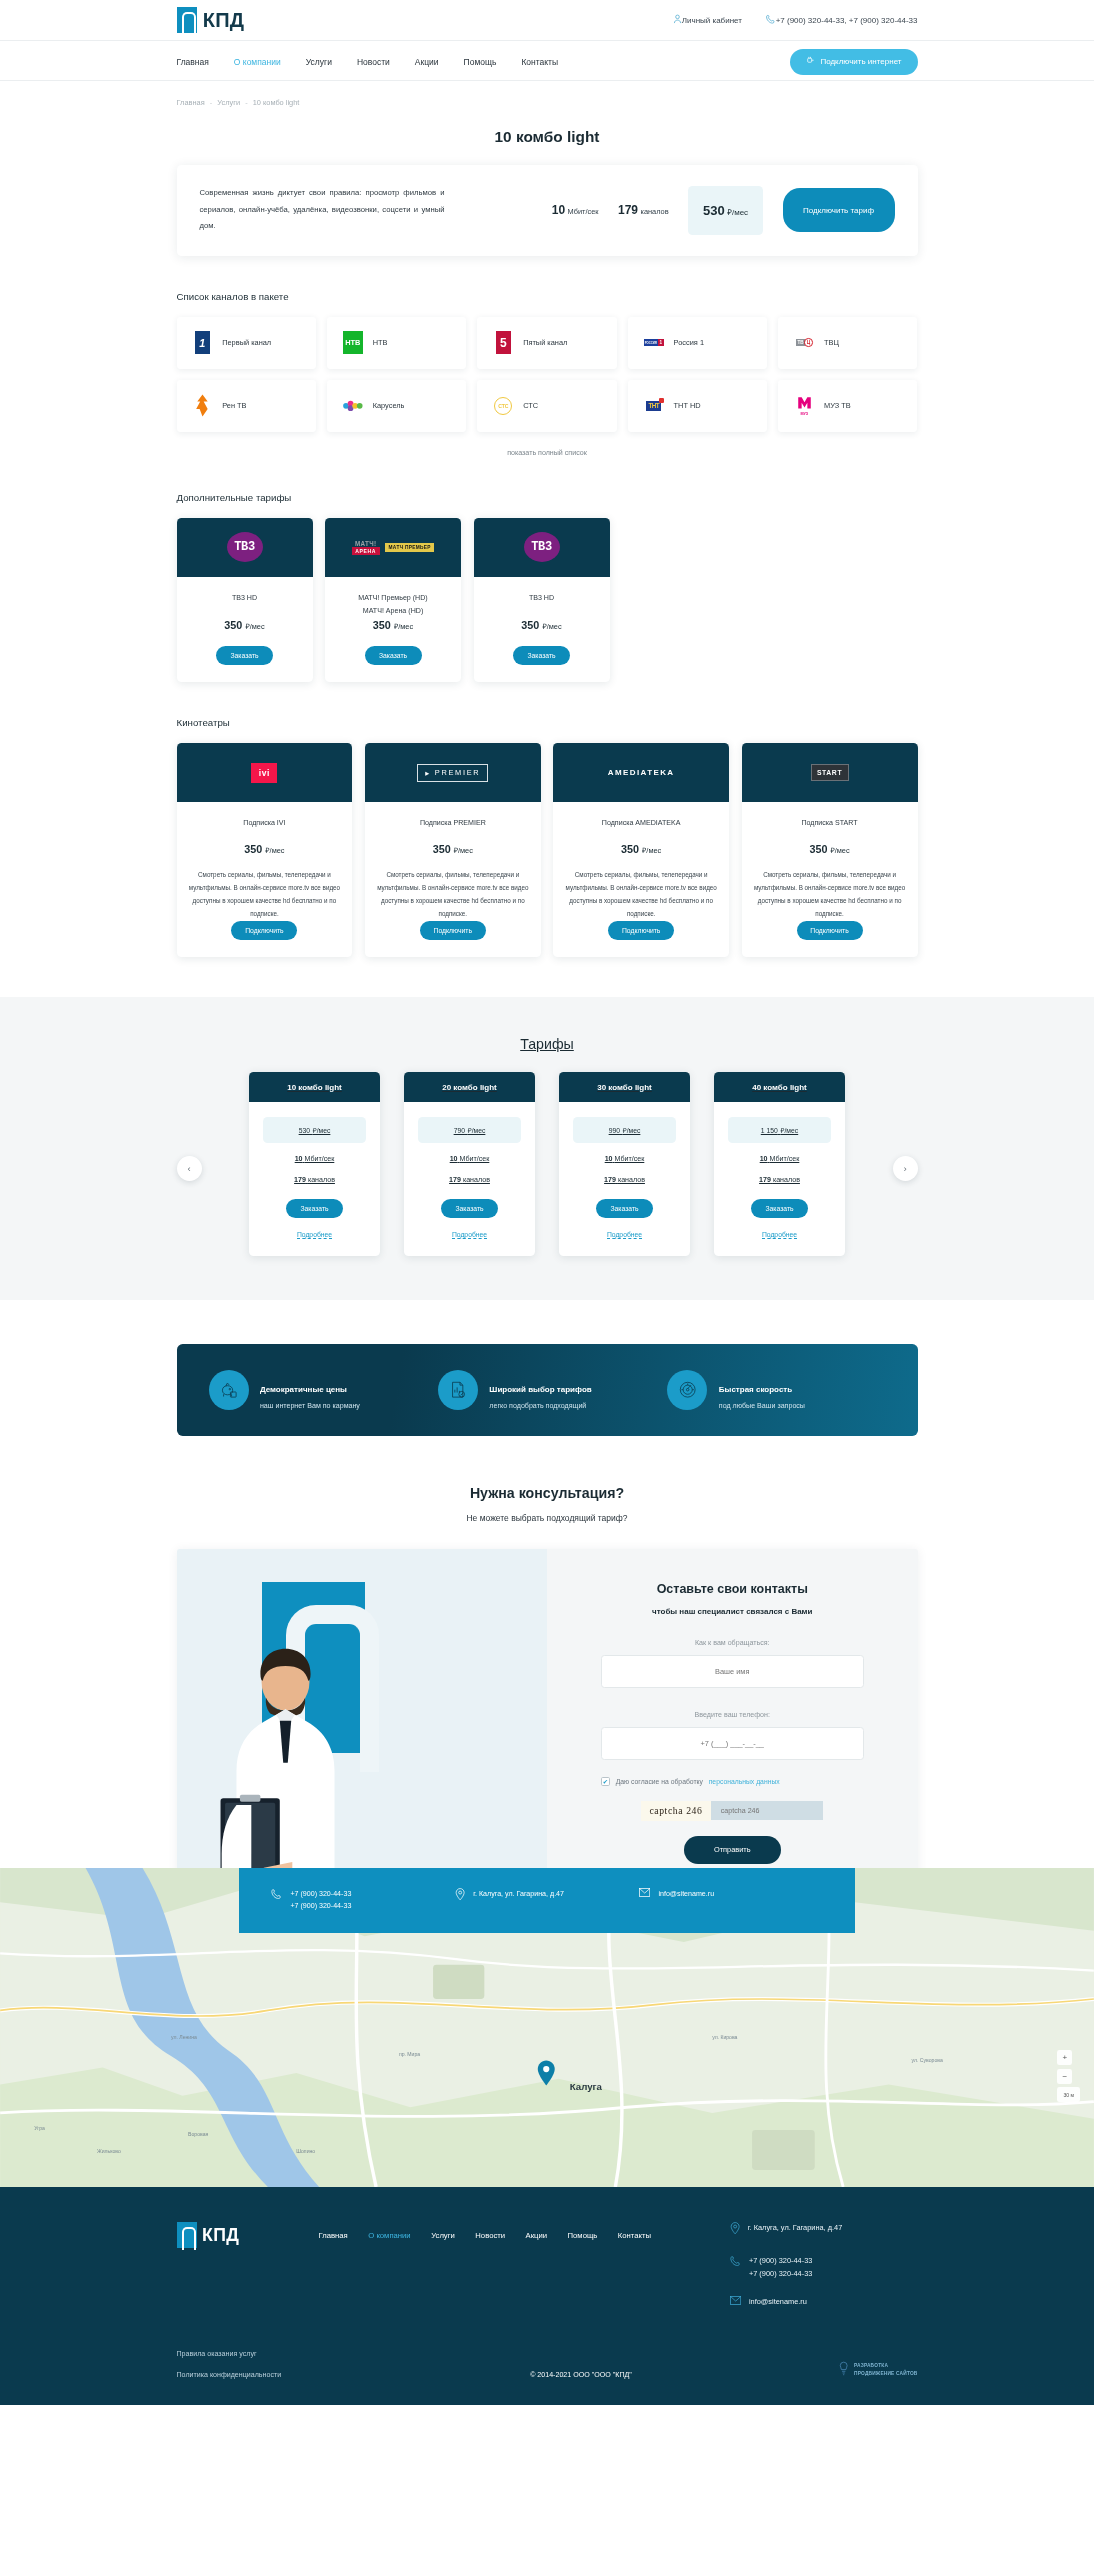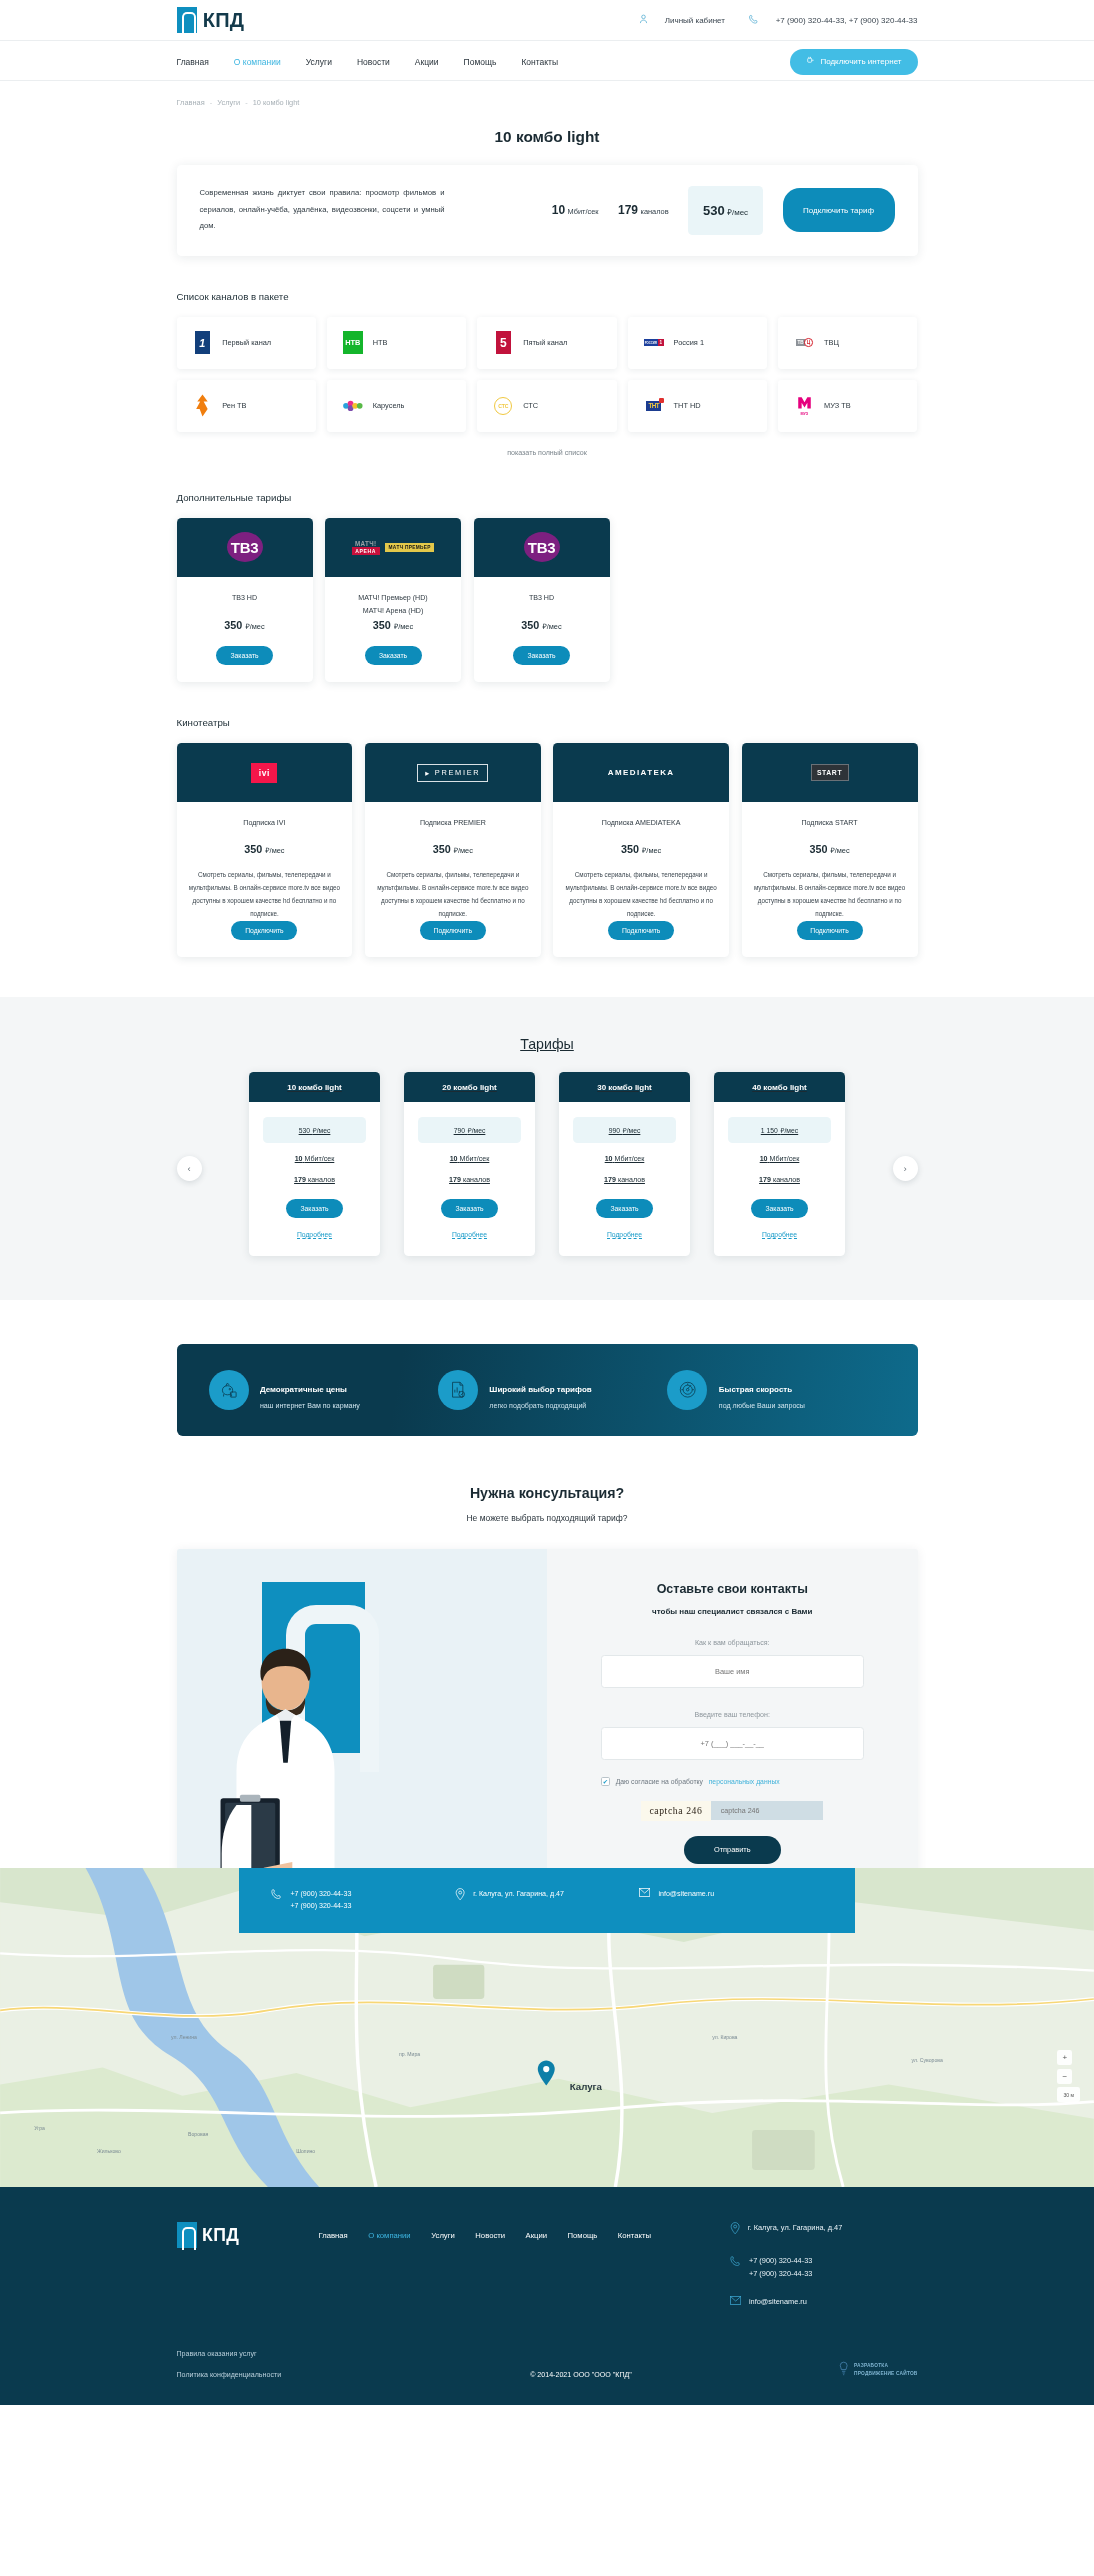--- a/index.html
+++ b/index.html
@@ -21,21 +21,21 @@
   .logo-mark::after {
     content: ""; position: absolute; left: 5.1px; top: 5.1px; width: 10.3px; height: 21px;
     border: 2.3px solid #fff; border-bottom: 0; border-radius: 5.1px 5.1px 0 0;
     border-left-color:#fff;
   }
   .logo-mark::before{
     content:""; position:absolute; left:5.1px; top:12.5px; width:2.3px; height:13.7px; background:#0e8fbf;
   }
   .logo-text { font-size: 20px; font-weight: 700; letter-spacing: 0.3px; color: #133a4b; }
   .topbar-right { display: flex; align-items: center; gap: 24px; }
-  .tb-item { display: flex; align-items: center; gap: 17px; font-size: 8px; color: #3b4650; }
+  .tb-item { display: flex; align-items: center; gap: 0; font-size: 8px; color: #3b4650; }
   .tb-item svg { flex: none; }
 
   
   .navbar { border-top: 0.6px solid #ebeef0; border-bottom: 0.6px solid #ebeef0; height: 41px; }
   .navbar .wrap { height: 41px; display: flex; align-items: center; justify-content: space-between; }
   .nav-links { display: flex; align-items: center; gap: 25px; }
   .nav-links a { font-size: 8.5px; color: #2a343c; text-decoration: none; }
   .nav-links a.active { color: #3db5e0; }
   .btn-connect {
     display: flex; align-items: center; gap: 5.7px;
@@ -101,21 +101,21 @@
   .pcard-desc { font-size: 6.3px; line-height: 2.1; color: #3a454d; margin-top: 12.5px; }
   .btn-small {
     background: #0d8cba; color: #fff; border: 0; border-radius: 13.7px; height: 19.4px;
     font-size: 6.8px; cursor: pointer; width: 57px; margin: 15px auto 0; font-family: inherit;
   }
   .btn-small.wide { width: 66px; }
   .mt-auto { margin-top: auto; }
 
   
   .tv3 { width: 36px; height: 30px; border-radius: 50%; background: #7d2080; color: #fff;
-         display: flex; align-items: center; justify-content: center; font-size: 15px; font-weight: 700; letter-spacing: -0.3px; }
+         display: flex; align-items: center; justify-content: center; font-size: 12px; font-weight: 700; letter-spacing: -0.3px; font-family: Liberation Mono, monospace; }
   .match-wrap { display: flex; align-items: center; gap: 5.7px; }
   .match-a { text-align: center; }
   .match-a .t { color: #9aa3a8; font-size: 6.3px; font-weight: 700; letter-spacing: 0.3px; }
   .match-a .b { background: #c8103c; color: #fff; font-size: 5.1px; font-weight: 700; padding: 1.1px 3.4px; letter-spacing: 0.6px; }
   .match-p { background: #e3c84a; color: #151515; font-size: 4.8px; font-weight: 700; padding: 2.3px 3.4px; letter-spacing: 0.3px; }
   .ivi { width: 26px; height: 20.5px; background: #f5164a; display: flex; align-items: center; justify-content: center;
          color: #fff; font-size: 8.5px; font-weight: 700; letter-spacing: 0.6px; }
   .premier { border: 0.9px solid #d9e1e5; color: #fff; font-size: 7.4px; letter-spacing: 1.7px;
              padding: 3.4px 6.8px; display: flex; align-items: center; gap: 4px; }
   .amediateka { color: #fff; font-size: 8px; letter-spacing: 1.4px; font-weight: 700; }

